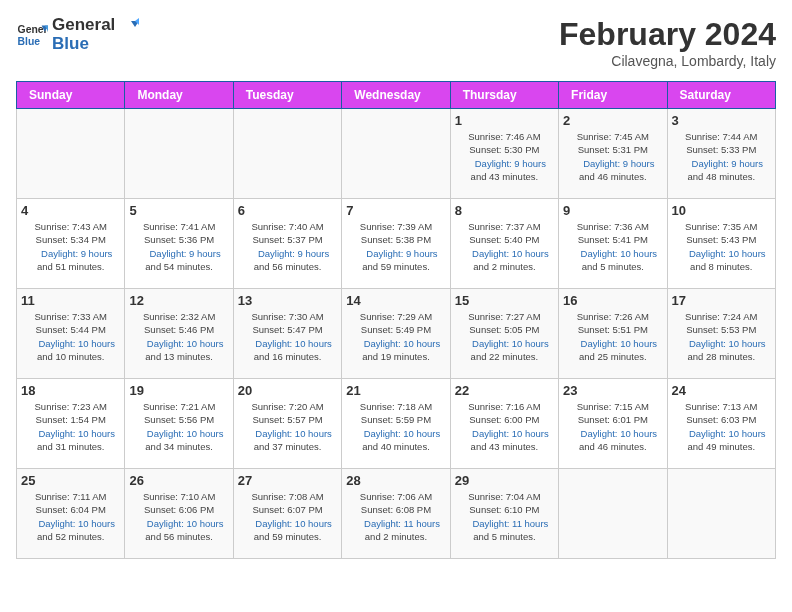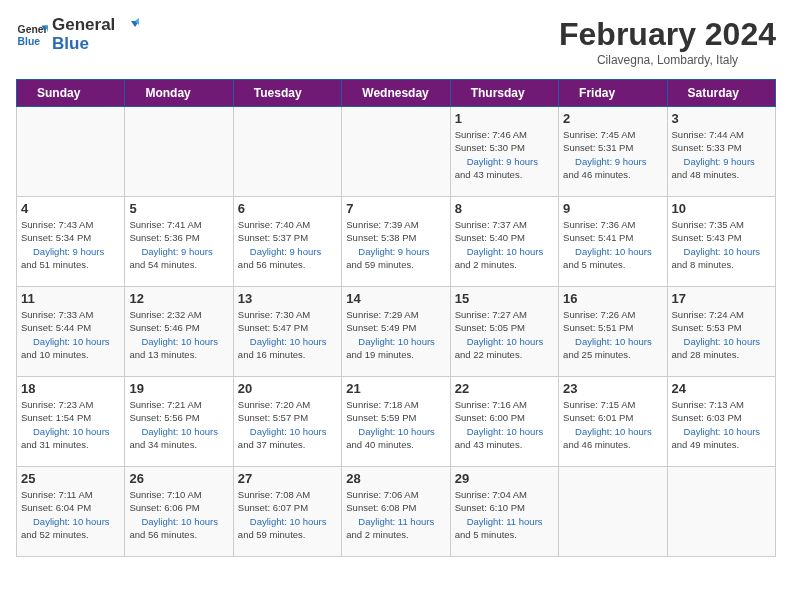--- a/index.html
+++ b/index.html
@@ -28,35 +28,34 @@
     .title-section {
       text-align: right;
       margin-left: 40px;
     }
     .main-title {
       font-size: 32px;
       font-weight: bold;
       color: #333;
     }
     .subtitle {
-      font-size: 12px;
+      font-size: 14px;
       color: #555;
-      text-align: center;
     }
     table {
       width: 100%;
       border-collapse: collapse;
       table-layout: fixed;
     }
     thead tr th {
-      background-color: #701a75;
+      background-color: #d946ef;
       color: #fff;
       font-size: 12px;
       font-weight: bold;
-      padding: 6px 20px;
+      padding: 6px 12px;
       text-align: left;
       border: 1px solid #1a5da5;
     }
     tbody tr td {
       border: 1px solid #ccc;
       vertical-align: top;
       padding: 4px;
       font-size: 10px;
       color: #333;
       background: #fff;
@@ -69,20 +68,21 @@
       font-size: 13px;
       font-weight: bold;
       color: #333;
       display: block;
       margin-bottom: 2px;
     }
     .cell-info {
       font-size: 9.5px;
       line-height: 1.4;
       color: #444;
+      text-align: center;
     }
     .daylight-link {
       color: #2a6db5;
       text-decoration: none;
       font-size: 9.5px;
       margin-left: 12px;
     }
   </style>
 </head>
 <body>

